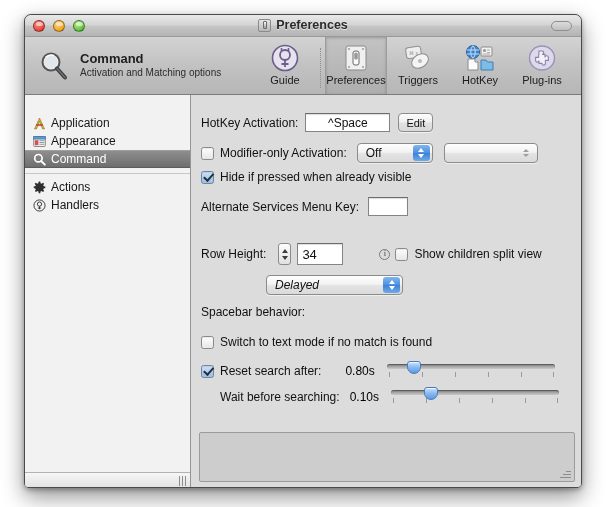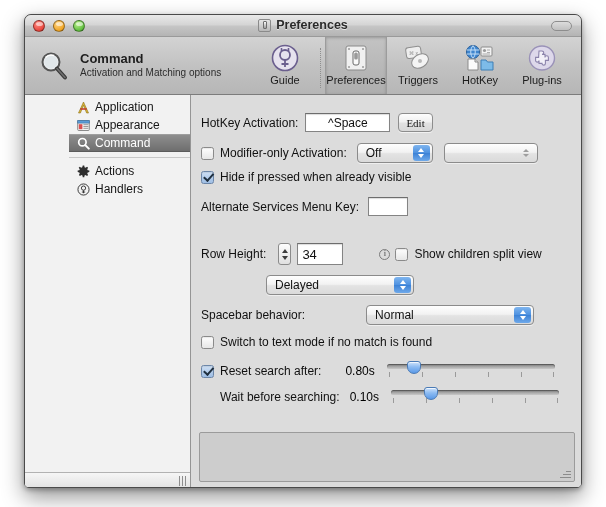--- a/index.html
+++ b/index.html
@@ -103,21 +103,21 @@
 
   
   #body { position: relative; height: 393px; display: flex; background: #d6d6d6; }
 
   
   #sidebar {
     width: 166px; background: #f2f2f2;
     border-right: 1px solid #959595;
     display: flex; flex-direction: column;
   }
-  #sidelist { flex: 1; padding-top: 3px; margin-left: 44px; }
+  #sidelist { flex: 1; padding-top: 19px; }
   .side-item {
     height: 18px; display: flex; align-items: center; gap: 5px;
     padding-left: 7px; font-size: 12px; color: #161616;
   }
   .side-item.sel {
     background: linear-gradient(to bottom, #8e8e8e, #6e6e6e);
     color: #ffffff;
     border-top: 1px solid #9e9e9e; border-bottom: 1px solid #5c5c5c;
   }
   .side-icon { width: 14px; height: 14px; display:flex; align-items:center; justify-content:center; flex: 0 0 14px;}
@@ -436,21 +436,21 @@
         </div>
       </div>
     </div>
 
     <div id="main">
       <div id="pane-content">
 
         <div class="row" style="left:10px; top:18px;">
           <span class="lbl">HotKey Activation:</span>
           <div class="textfield" style="width:85px; margin-left:7px;">^Space</div>
-          <div class="pushbtn" style="margin-left:8px;font-family:Liberation Serif, serif;">Edit</div>
+          <div class="pushbtn" style="margin-left:8px;">Edit</div>
         </div>
 
         <div class="row" style="left:10px; top:48px;">
           <div class="checkbox"></div>
           <span class="lbl" style="margin-left:6px;">Modifier-only Activation:</span>
           <div class="popup" style="width:76px; margin-left:10px;">
             <span>Off</span>
             <span class="arrows">
               <span class="tri-up"></span>
                 <span class="tri-dn"></span>
@@ -481,38 +481,31 @@
             <span class="tri-up"></span>
               <span class="tri-dn"></span>
           </div>
           <div class="textfield left" style="width:46px; height:22px; margin-left:6px; font-size:13px;">34</div>
           <span class="infoicon" style="margin-left:36px;">i</span>
           <div class="checkbox" style="margin-left:5px;"></div>
           <span class="lbl" style="margin-left:6px;">Show children split view</span>
         </div>
 
         <div class="row" style="left:10px; top:180px;">
-          <div class="popup" style="width:148px; margin-left:65px;">
+          <div class="popup" style="width:137px; margin-left:65px;font-style:italic;">
             <span>Delayed</span>
             <span class="arrows">
               <span class="tri-up"></span>
                 <span class="tri-dn"></span>
             </span>
           </div>
         </div>
 
         <div class="row" style="left:10px; top:210px;">
           <span class="lbl">Spacebar behavior:</span>
-          <div class="popup" style="width:168px; margin-left:61px;">
-            <span>Normal</span>
-            <span class="arrows">
-              <span class="tri-up"></span>
-                <span class="tri-dn"></span>
-            </span>
-          </div>
         </div>
 
         <div class="row" style="left:10px; top:240px;">
           <div class="checkbox"></div>
           <span class="lbl" style="margin-left:6px;">Switch to text mode if no match is found</span>
         </div>
 
         <div class="row" style="left:10px; top:266px;">
           <div class="checkbox on"></div>
           <span class="lbl" style="margin-left:6px;">Reset search after:</span>

